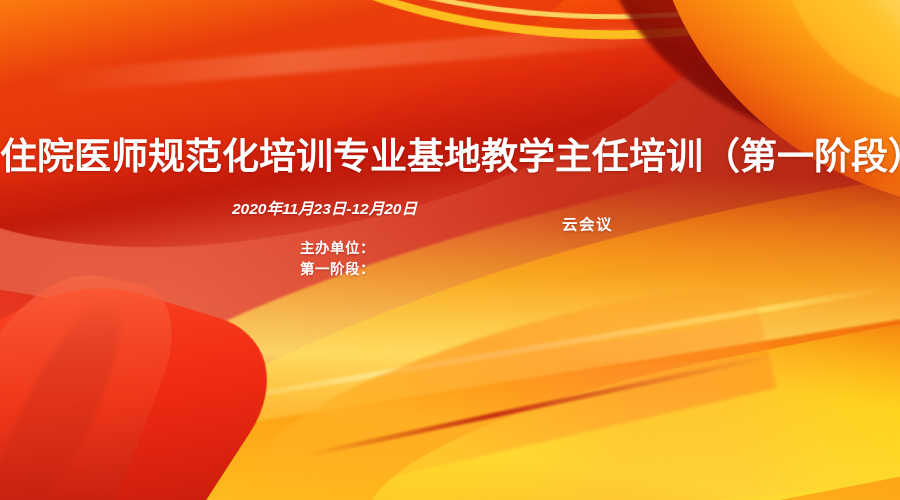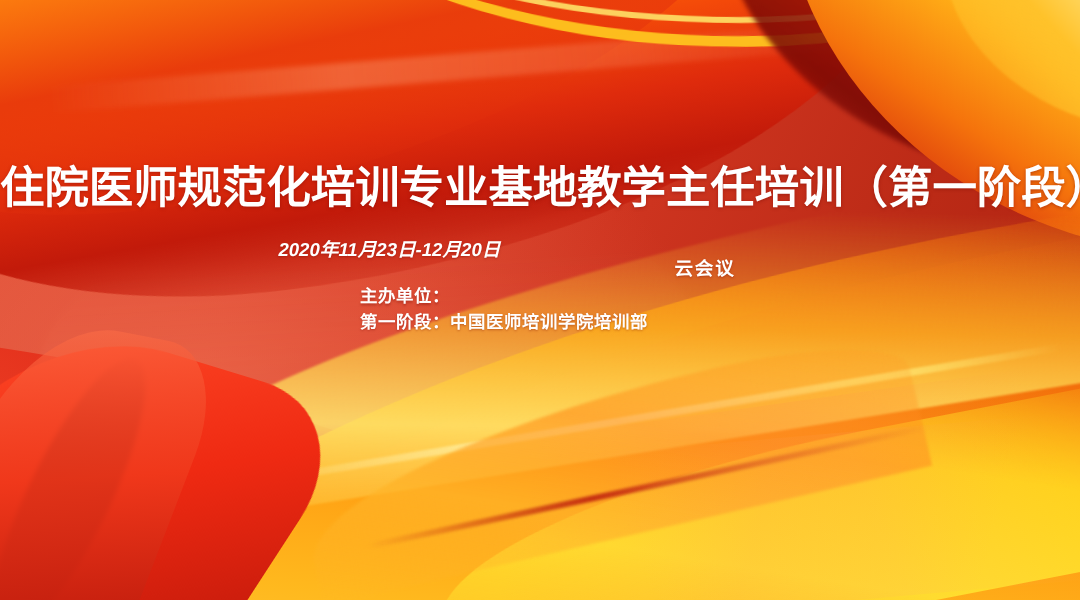--- a/index.html
+++ b/index.html
@@ -360,21 +360,20 @@
     </div>
 
     <div class="org-block">
 
       <div class="org-line">
         <span class="org-label">主办单位：</span>
       </div>
 
       <div class="org-line">
         <span class="org-label">第一阶段：</span>
-        <span class="org-value">中国医师培训学院培训部</span>
       </div>
 
       <div class="org-line">
         <span class="org-label"></span>
       </div>
 
     </div>
   </div>
 </div>
 

